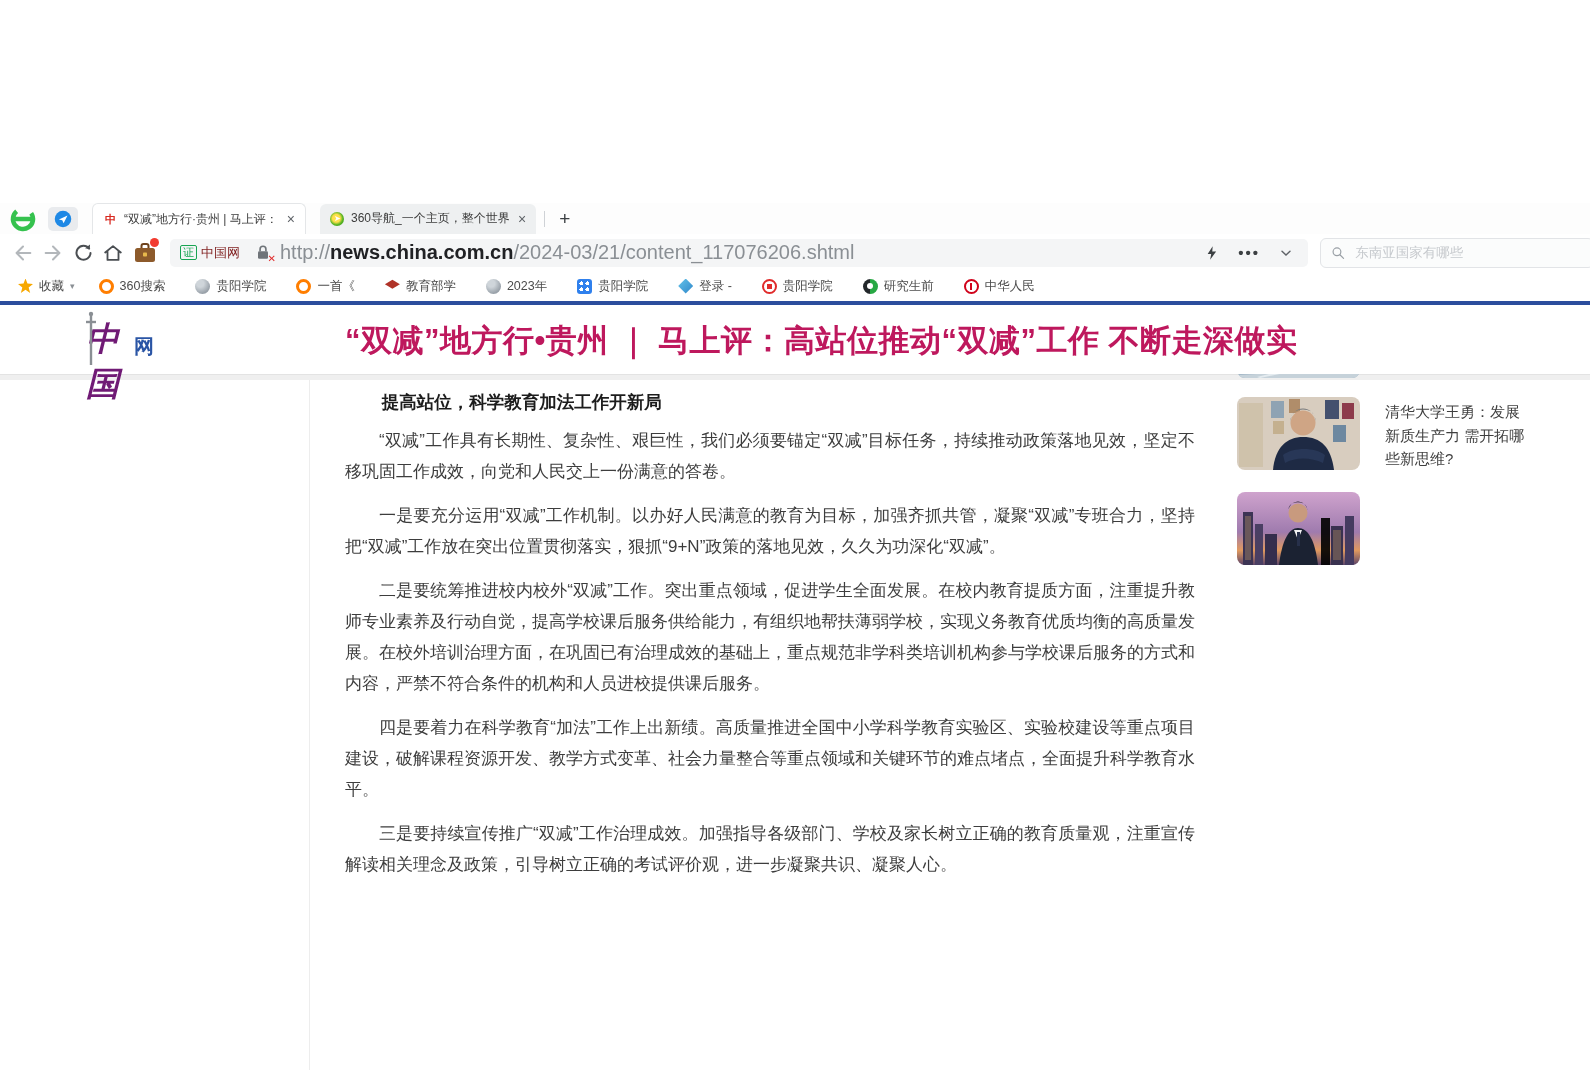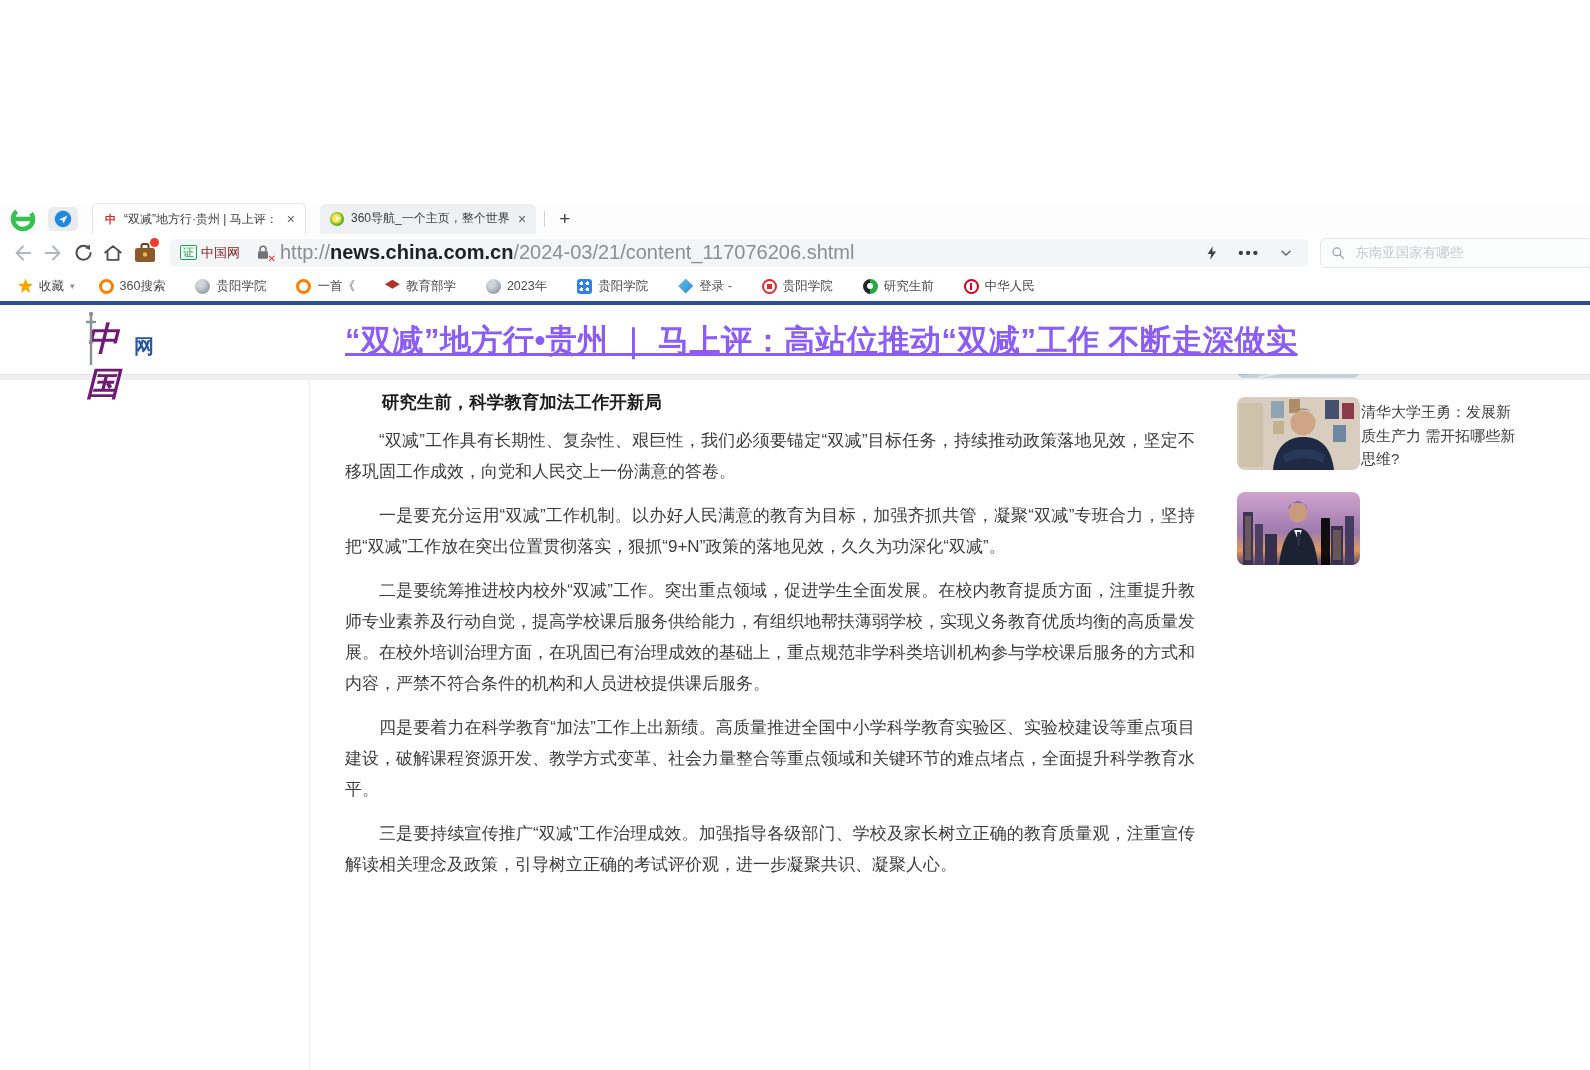--- a/index.html
+++ b/index.html
@@ -71,34 +71,34 @@
           background:linear-gradient(#d0021b,#d0021b) center/2px 7px no-repeat;}
 
   
   .blue-line{height:4px;background:#2b4d9d;}
   .pageheader{height:69px;background:#fff;position:relative;z-index:2;}
   .logo{position:absolute;left:52px;top:6px;width:90px;height:58px;}
   .logo-red{position:absolute;left:14px;top:6px;font-size:33px;font-weight:bold;color:#701a75;
             font-style:italic;letter-spacing:-3px;margin-left:20px;}
   .logo-blue{position:absolute;left:82px;top:22px;font-size:20px;font-weight:bold;color:#2a55a5;}
   .logo-sword{position:absolute;left:34px;top:0;}
-  .page-title{position:absolute;left:345px;top:15px;font-size:31px;font-weight:bold;color:#8b5cf6;
-              white-space:nowrap;letter-spacing:0.5px;text-decoration:underline;}
+  .page-title{position:absolute;left:345px;top:15px;font-size:31px;font-weight:bold;color:#be185d;
+              white-space:nowrap;letter-spacing:0.5px;}
   .header-divider{height:5px;background:#efefef;border-top:1px solid #e3e3e3;}
 
   .content{position:relative;background:#fff;height:690px;}
   .left-rule{position:absolute;left:309px;top:0;bottom:-200px;width:1px;background:#ededed;}
 
   .article{position:absolute;left:345px;top:10px;width:850px;color:#3d3d3d;}
   .article h3{font-size:17.5px;font-weight:bold;color:#1c1c1c;margin:0 0 11px 2.1em;}
   .article p{font-size:17px;line-height:31px;margin:0 0 13px 0;text-indent:2em;text-align:justify;}
 
   .sidebar{position:absolute;left:1237px;top:-17px;width:296px;}
   .sliver{width:123px;height:15px;border-radius:0 0 8px 8px;overflow:hidden;margin-bottom:19px;}
-  .side-item{display:flex;gap:1px;margin-bottom:21px;}
+  .side-item{display:flex;gap:25px;margin-bottom:21px;}
   .thumb{width:123px;height:73px;border-radius:8px;overflow:hidden;flex:none;}
   .thumb svg{display:block;}
   .side-title{font-size:15px;line-height:23.5px;color:#3f3f3f;padding-top:3px;width:158px;}
 </style>
 </head>
 <body>
 
 <div class="browser">
 
   <div class="tabbar">
@@ -277,21 +277,21 @@
       <span class="logo-blue">网</span>
     </div>
     <div class="page-title">“双减”地方行•贵州 ｜ 马上评：高站位推动“双减”工作 不断走深做实</div>
   </div>
   <div class="header-divider"></div>
 
   <div class="content">
     <div class="left-rule"></div>
 
     <div class="article">
-      <h3>研究生前，科学教育加法工作开新局</h3>
+      <h3>提高站位，科学教育加法工作开新局</h3>
       <div>
 
           <p>“双减”工作具有长期性、复杂性、艰巨性，我们必须要锚定“双减”目标任务，持续推动政策落地见效，坚定不移巩固工作成效，向党和人民交上一份满意的答卷。</p>
           <p>一是要充分运用“双减”工作机制。以办好人民满意的教育为目标，加强齐抓共管，凝聚“双减”专班合力，坚持把“双减”工作放在突出位置贯彻落实，狠抓“9+N”政策的落地见效，久久为功深化“双减”。</p>
           <p>二是要统筹推进校内校外“双减”工作。突出重点领域，促进学生全面发展。在校内教育提质方面，注重提升教师专业素养及行动自觉，提高学校课后服务供给能力，有组织地帮扶薄弱学校，实现义务教育优质均衡的高质量发展。在校外培训治理方面，在巩固已有治理成效的基础上，重点规范非学科类培训机构参与学校课后服务的方式和内容，严禁不符合条件的机构和人员进校提供课后服务。</p>
           <p>四是要着力在科学教育“加法”工作上出新绩。高质量推进全国中小学科学教育实验区、实验校建设等重点项目建设，破解课程资源开发、教学方式变革、社会力量整合等重点领域和关键环节的难点堵点，全面提升科学教育水平。</p>
           <p>三是要持续宣传推广“双减”工作治理成效。加强指导各级部门、学校及家长树立正确的教育质量观，注重宣传解读相关理念及政策，引导树立正确的考试评价观，进一步凝聚共识、凝聚人心。</p>
         </div>
     </div>
 

